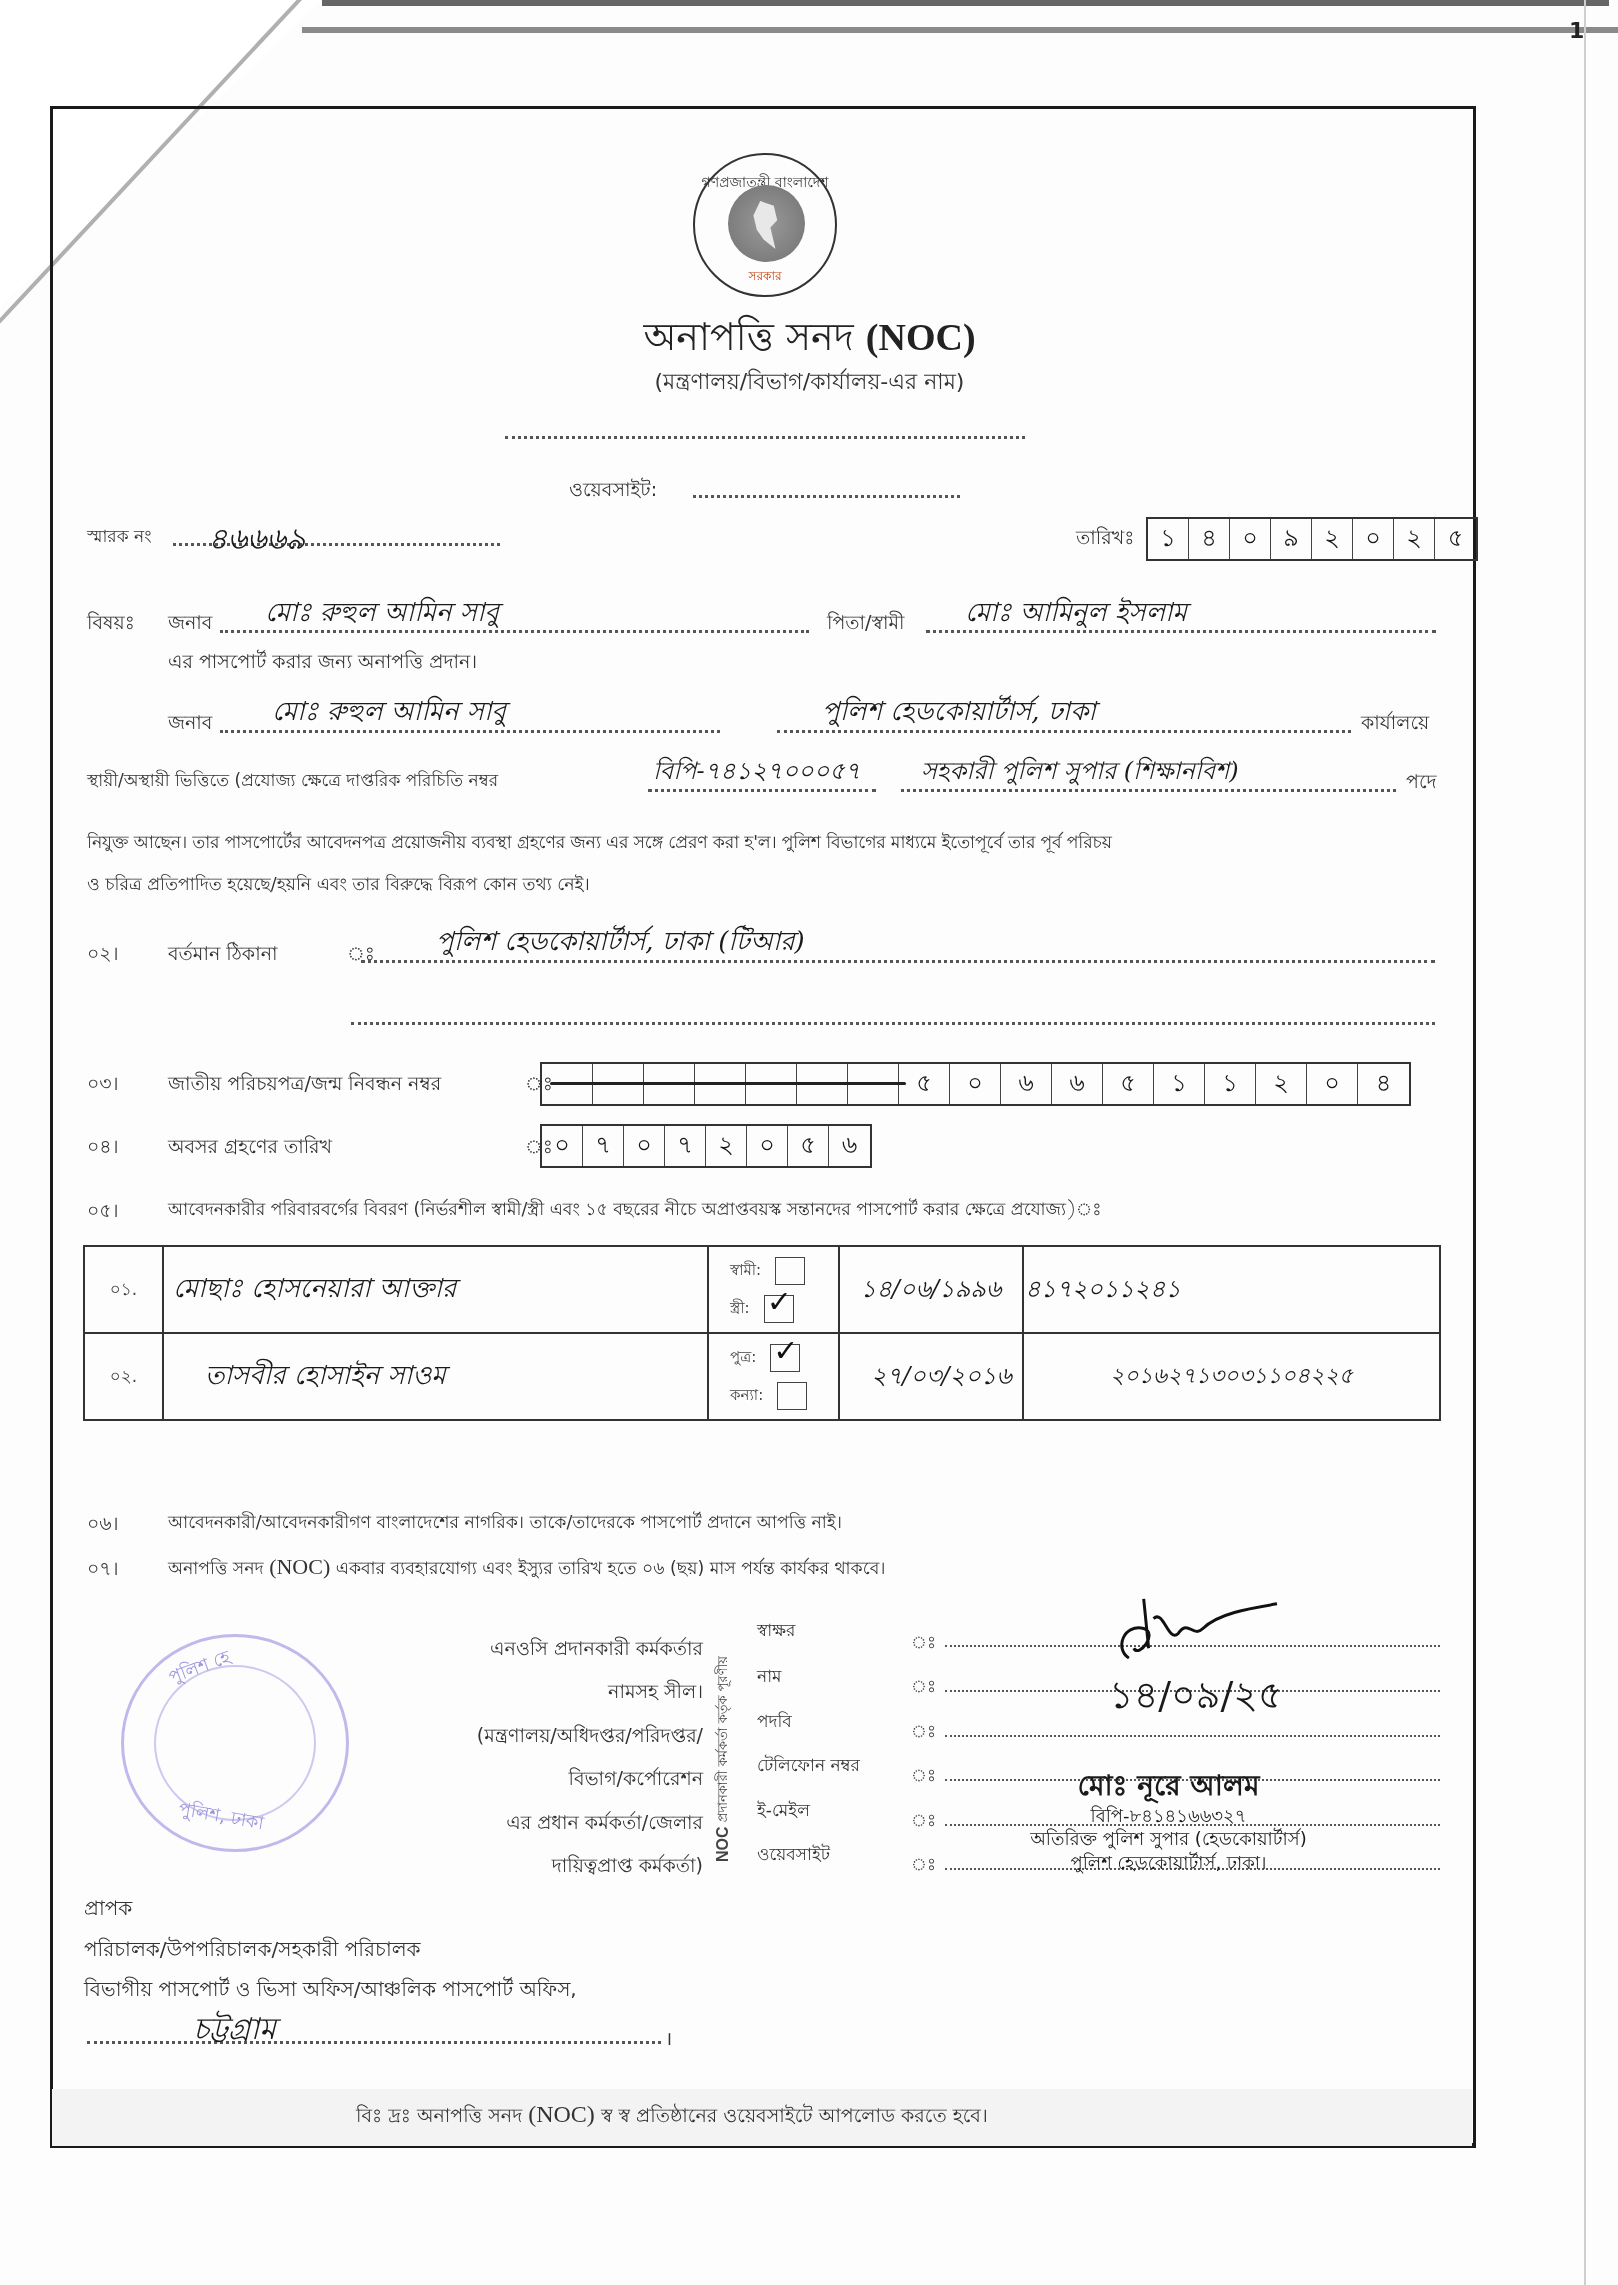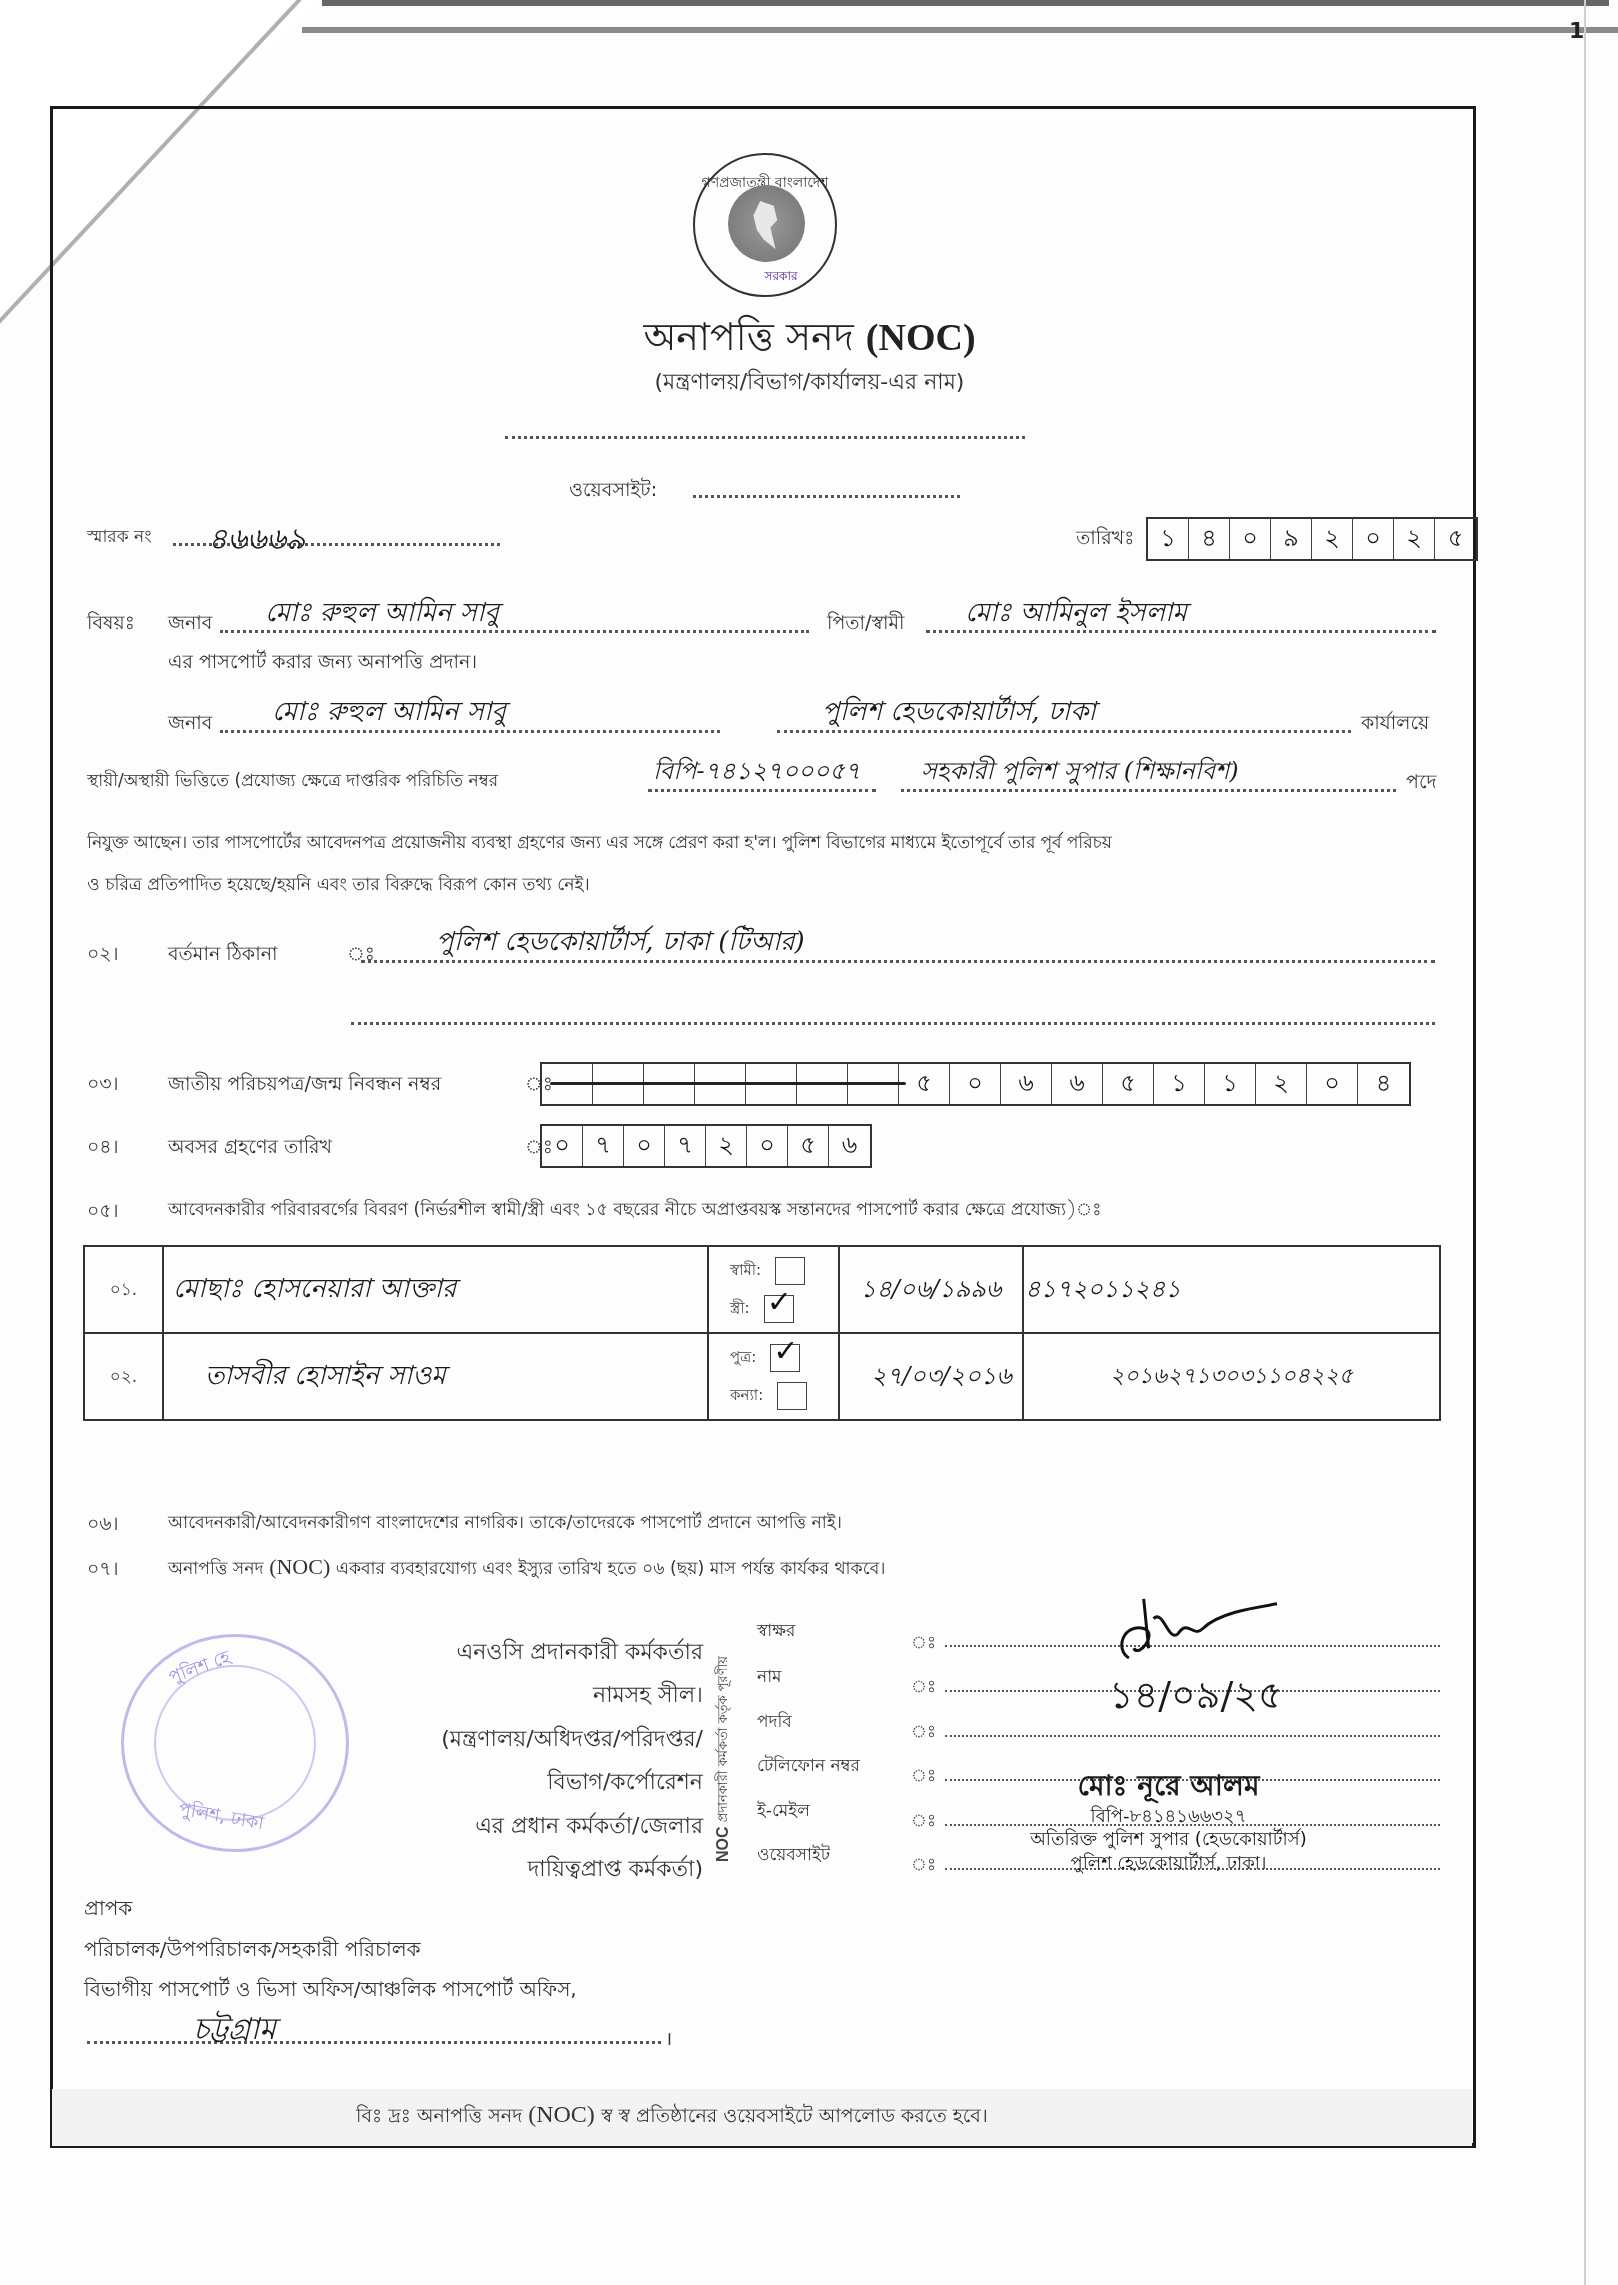--- a/index.html
+++ b/index.html
@@ -26,40 +26,40 @@
     position:absolute; left:693px; top:153px; width:144px; height:144px; border-radius:50%;
     border:2px solid #333; box-sizing:border-box;
   }
   .seal-inner {
     position:absolute; left:33px; top:30px; width:77px; height:77px; border-radius:50%;
     background: radial-gradient(circle, #9a9a9a 0%, #7d7d7d 70%, #6a6a6a 100%);
   }
   .seal-map { position:absolute; left:22px; top:16px; width:34px; height:48px; background:#e8e8e8;
     clip-path: polygon(30% 0, 70% 10%, 80% 40%, 60% 55%, 75% 100%, 40% 80%, 20% 60%, 10% 30%); }
   .seal-text-top { position:absolute; left:0; top:6px; width:100%; text-align:center; font-size:12px; color:#333; }
-  .seal-text-bottom { position:absolute; left:16px; bottom:8px; width:100%; text-align:center; font-size:12px; color:#4c1d95; }
+  .seal-text-bottom { position:absolute; left:0; bottom:8px; width:100%; text-align:center; font-size:12px; color:#c2410c; }
   .title { position:absolute; left:0; width:1619px; top:307px; text-align:center; font-size:38px; color:#222; }
   .title .noc { font-family:"Liberation Serif", serif; font-weight:bold; }
   .subtitle { position:absolute; left:0; width:1619px; top:364px; text-align:center; font-size:22px; color:#333; }
   .dots { border-bottom: 3px dotted #555; }
   .label { font-size: 19px; color:#333; white-space: nowrap; }
   .hand { font-family: "DejaVu Serif", serif; font-style: italic; font-size: 26px; color:#1a1a1a; white-space: nowrap; }
   .boxes { display:flex; border:2px solid #333; }
   .box { width:41px; height:40px; border-right:1.5px solid #444; display:flex; align-items:center; justify-content:center;
     font-family:"DejaVu Serif", serif; font-size:24px; color:#1a1a1a; box-sizing:border-box; }
   .box:last-child { border-right:none; }
   table.family { position:absolute; left:83px; top:1245px; width:1358px; border-collapse:collapse; }
   table.family th, table.family td { border:2px solid #333; font-weight:normal; }
   table.family th { background:#efefef; height:79px; font-size:18px; color:#333; }
   table.family td { height:83px; }
   .rel { display:flex; flex-direction:column; gap:10px; padding-left:20px; }
   .rel-row { display:flex; align-items:center; gap:14px; font-size:15px; color:#444; }
   .chk { width:28px; height:26px; border:1.5px solid #444; position:relative; }
   .chk.on::after { content:"\2713"; position:absolute; left:2px; top:-12px; font-size:30px; color:#111; }
-  .sig-label { position:absolute; font-size:22px; color:#333; text-align:center; white-space:nowrap; }
+  .sig-label { position:absolute; font-size:19px; color:#333; text-align:center; white-space:nowrap; }
   .field-lab { position:absolute; font-size:17px; color:#333; white-space:nowrap; }
   .vertical {
     position:absolute; left:713px; top:1624px; width:22px; height:238px;
     writing-mode: vertical-rl; transform: rotate(180deg); font-size:13px; color:#444; white-space:nowrap;
   }
   .vertical b { font-family:"Liberation Sans", sans-serif; font-size:16px; }
   .colon { position:absolute; font-size:17px; color:#444; }
   .stamp-circle {
     position:absolute; left:121px; top:1634px; width:228px; height:218px; border-radius:50%;
     border:3px solid #b9b3ea; box-sizing:border-box; opacity:0.9;

